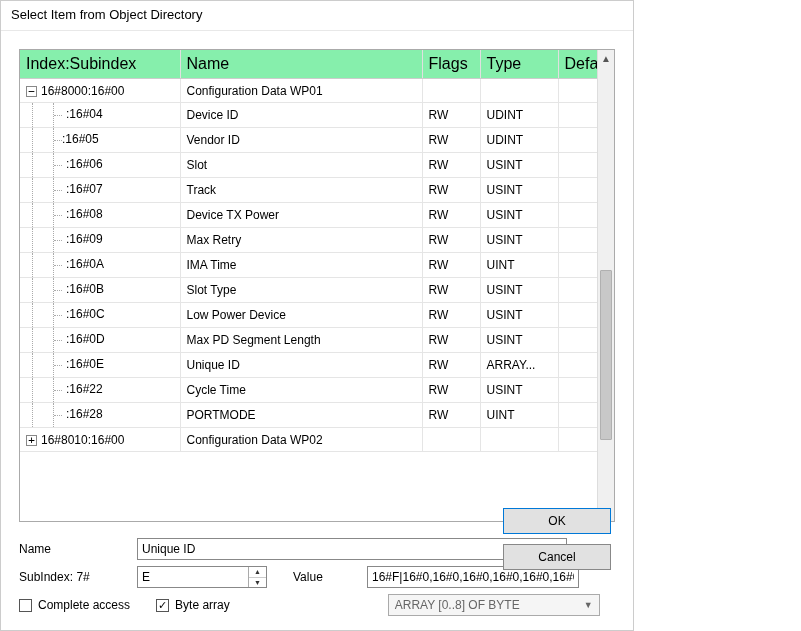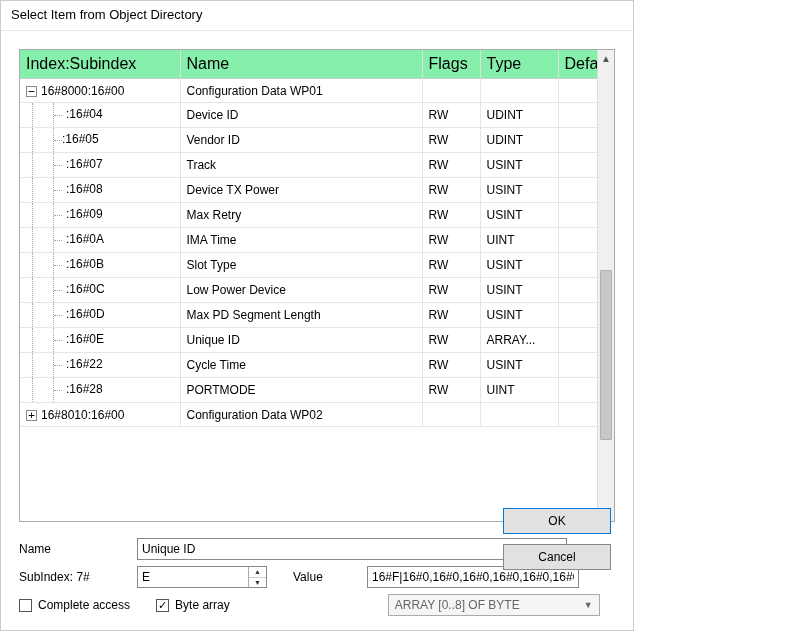--- a/index.html
+++ b/index.html
@@ -235,20 +235,27 @@
                 <td></td>
               </tr>
               <tr>
                 <td><span class="tree-indent" style="width:6px"></span><span class="tree-guide" style="margin-left:0"></span><span class="tree-indent" style="width:20px"></span><span class="tree-guide"></span><span class="tree-branch"></span><span style="">:16#05</span></td>
                 <td>Vendor ID</td>
                 <td>RW</td>
                 <td>UDINT</td>
                 <td></td>
               </tr>
               <tr>
+                <td><span class="tree-indent" style="width:6px"></span><span class="tree-guide" style="margin-left:0"></span><span class="tree-indent" style="width:20px"></span><span class="tree-guide"></span><span class="tree-branch"></span><span style="margin-left:4px">:16#06</span></td>
+                <td>Slot</td>
+                <td>RW</td>
+                <td>USINT</td>
+                <td></td>
+              </tr>
+              <tr>
                 <td><span class="tree-indent" style="width:6px"></span><span class="tree-guide" style="margin-left:0"></span><span class="tree-indent" style="width:20px"></span><span class="tree-guide"></span><span class="tree-branch"></span><span style="margin-left:4px">:16#07</span></td>
                 <td>Track</td>
                 <td>RW</td>
                 <td>USINT</td>
                 <td></td>
               </tr>
               <tr>
                 <td><span class="tree-indent" style="width:6px"></span><span class="tree-guide" style="margin-left:0"></span><span class="tree-indent" style="width:20px"></span><span class="tree-guide"></span><span class="tree-branch"></span><span style="margin-left:4px">:16#08</span></td>
                 <td>Device TX Power</td>
                 <td>RW</td>

